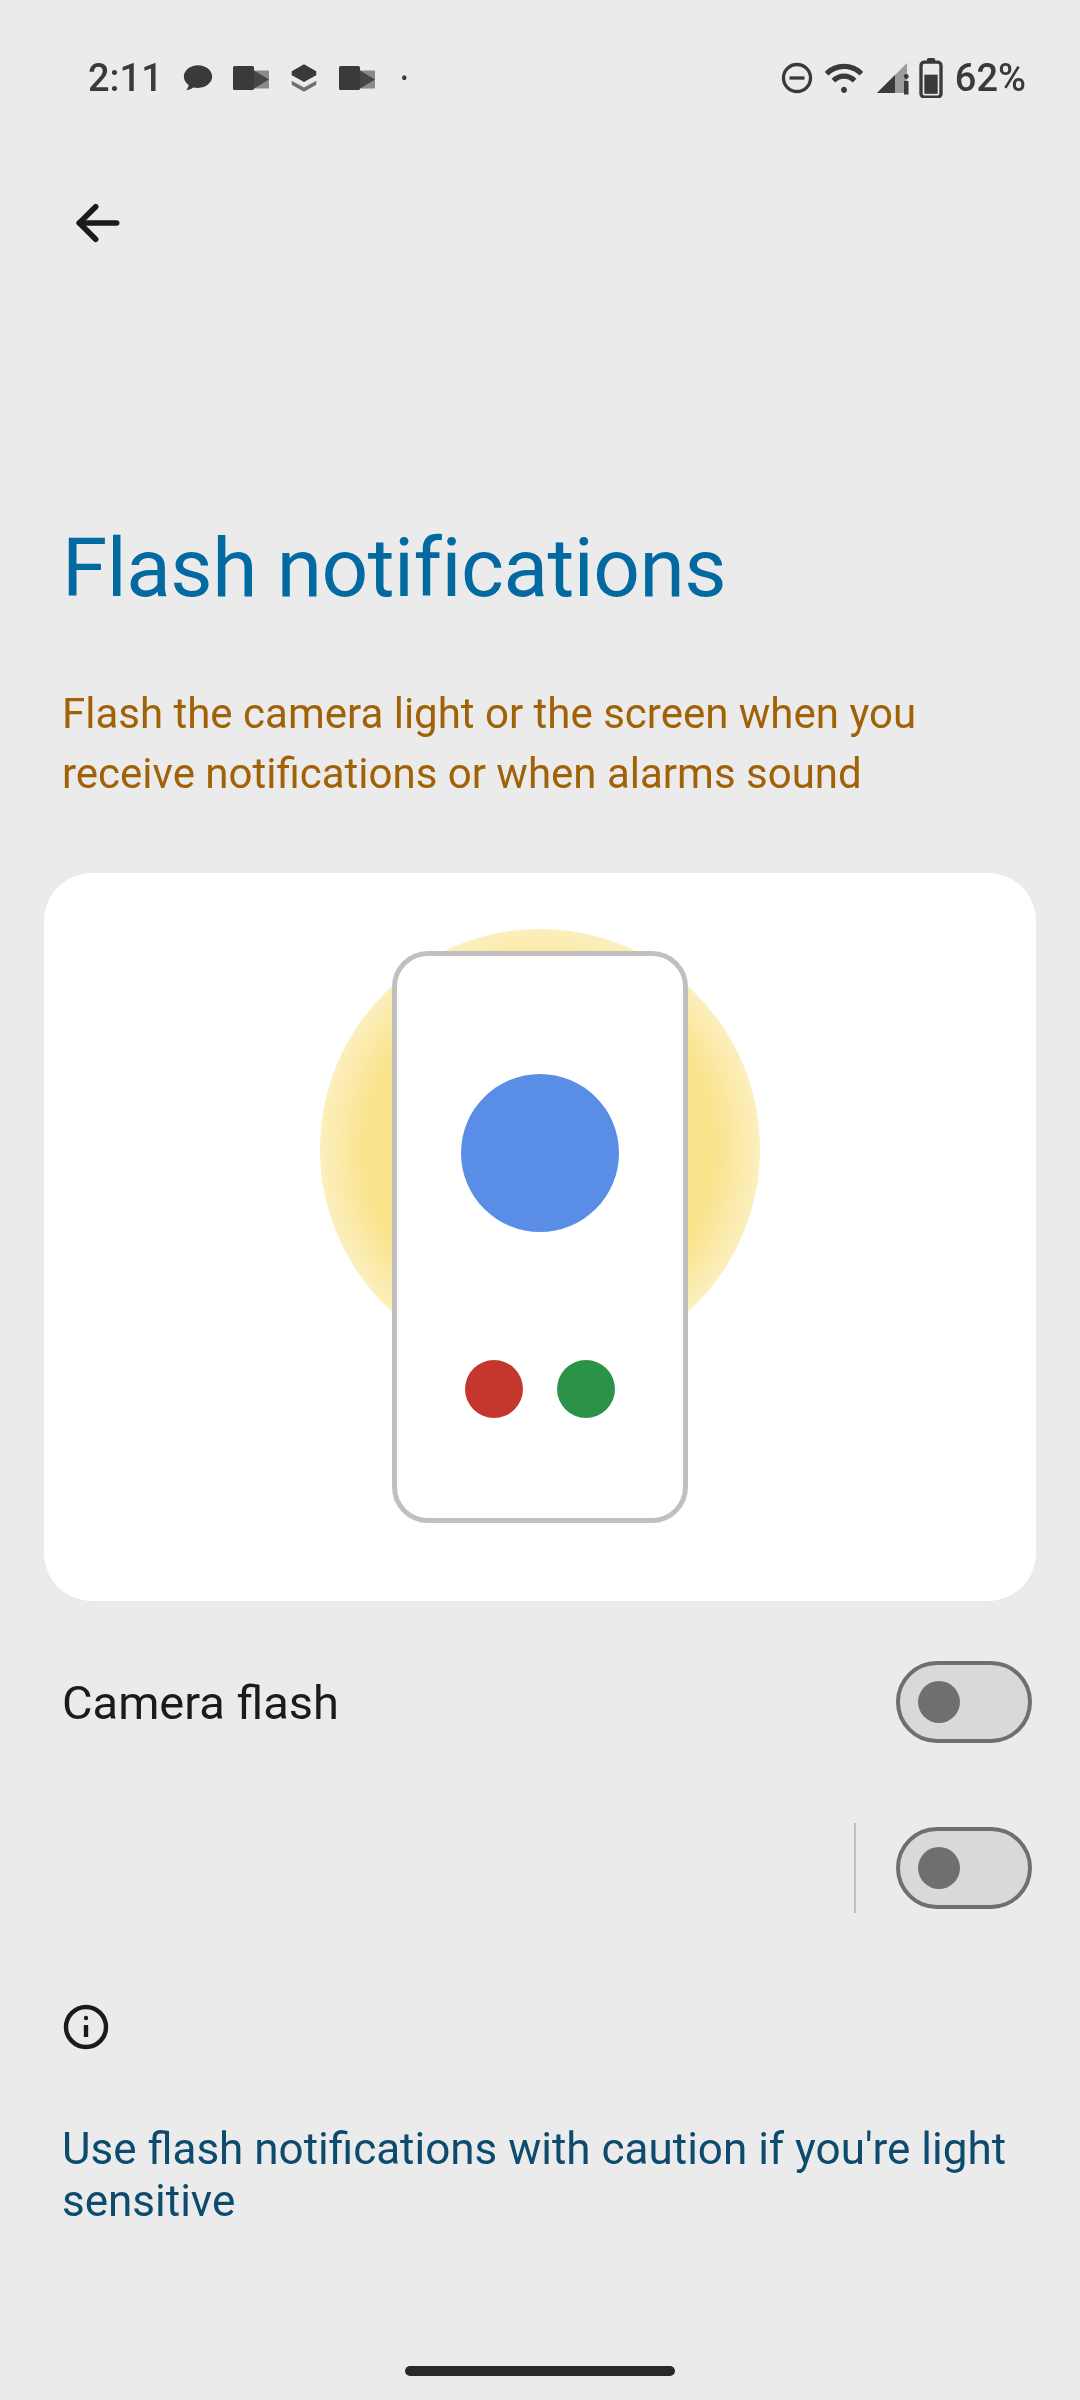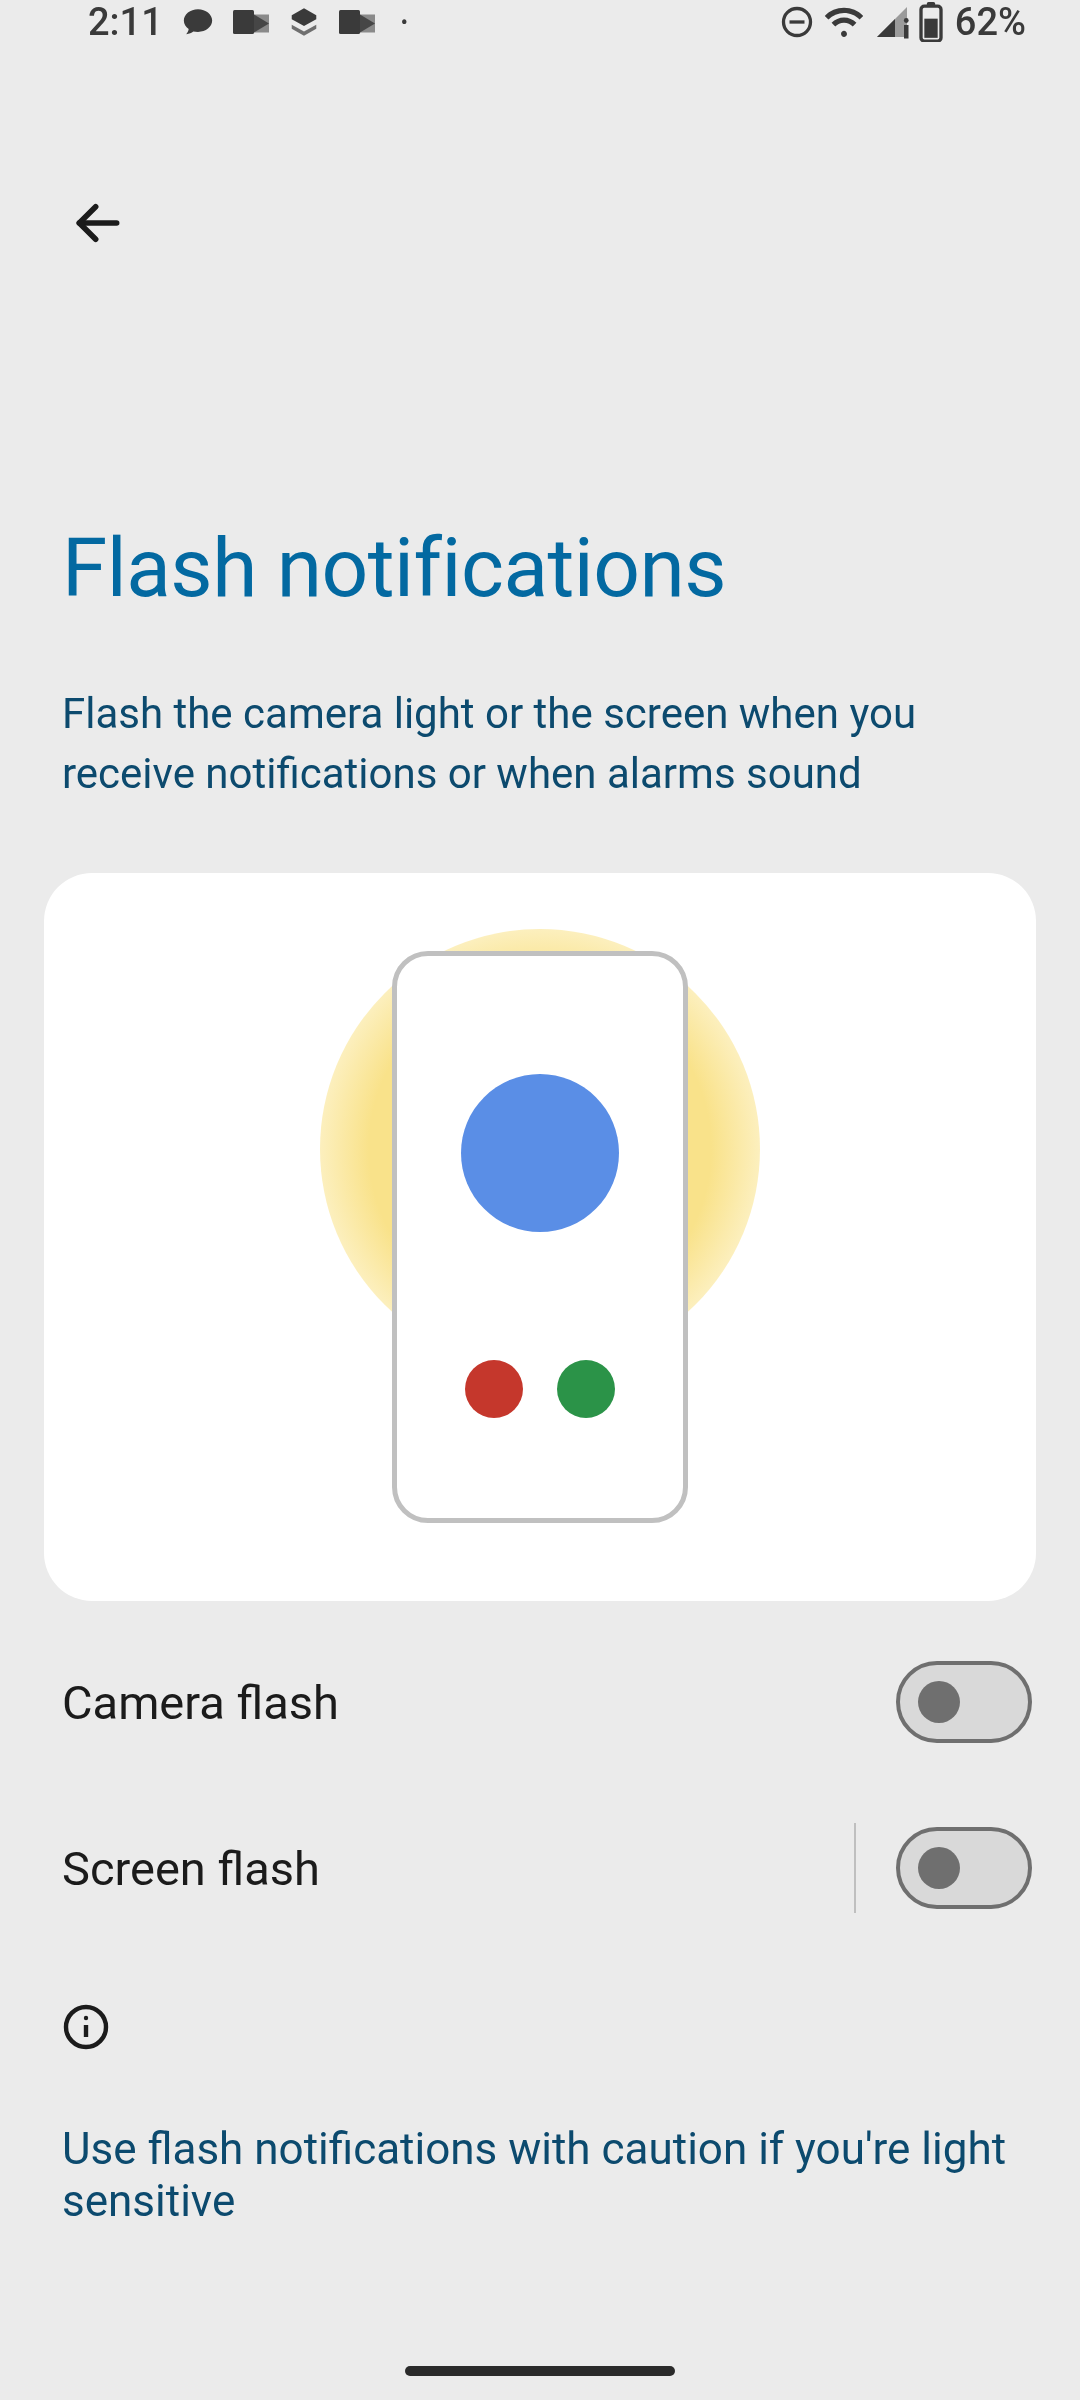--- a/index.html
+++ b/index.html
@@ -8,21 +8,21 @@
     background: #ebebeb;
     font-family: Roboto, "Helvetica Neue", Arial, sans-serif;
     color: #1b1b1b;
     position: relative;
   }
 
   
   .status-bar {
     height: 100px;
     display: flex;
-    align-items: flex-start;
+    align-items: flex-end;
     justify-content: space-between;
     padding: 0 54px 0 88px;
     font-size: 38px;
     font-weight: 500;
     color: #3a3a3a;
   }
   .status-left { display: flex; align-items: center; gap: 18px; }
   .status-right { display: flex; align-items: center; gap: 8px; }
   .status-icon { display: inline-flex; align-items: center; justify-content: center; }
 
@@ -42,21 +42,21 @@
     font-weight: 400;
     letter-spacing: -0.5px;
     padding: 260px 62px 0 62px;
     color: #0369a1;
   }
 
   
   .page-desc {
     font-size: 42px;
     line-height: 1.42;
-    color: #0c4a6e;
+    color: #a16207;
     padding: 68px 62px 0 62px;
   }
 
   
   .illust-card {
     margin: 70px 44px 0 44px;
     background: #ffffff;
     border-radius: 48px;
     height: 728px;
     display: flex;
@@ -266,21 +266,20 @@
   <div class="setting-text">
     <div class="setting-title">Camera flash</div>
   </div>
   <div class="toggle">
     <div class="knob"></div>
   </div>
 </div>
 
 <div class="setting-row">
   <div class="setting-text">
-    <div class="setting-title">Screen flash</div>
   </div>
   <div class="divider-vert"></div>
   <div class="toggle">
     <div class="knob"></div>
   </div>
 </div>
 
 <div class="info-section">
   <span class="info-icon">
     <svg width="48" height="48" viewBox="0 0 24 24" fill="none" stroke="#1b1b1b" stroke-width="2.2">

